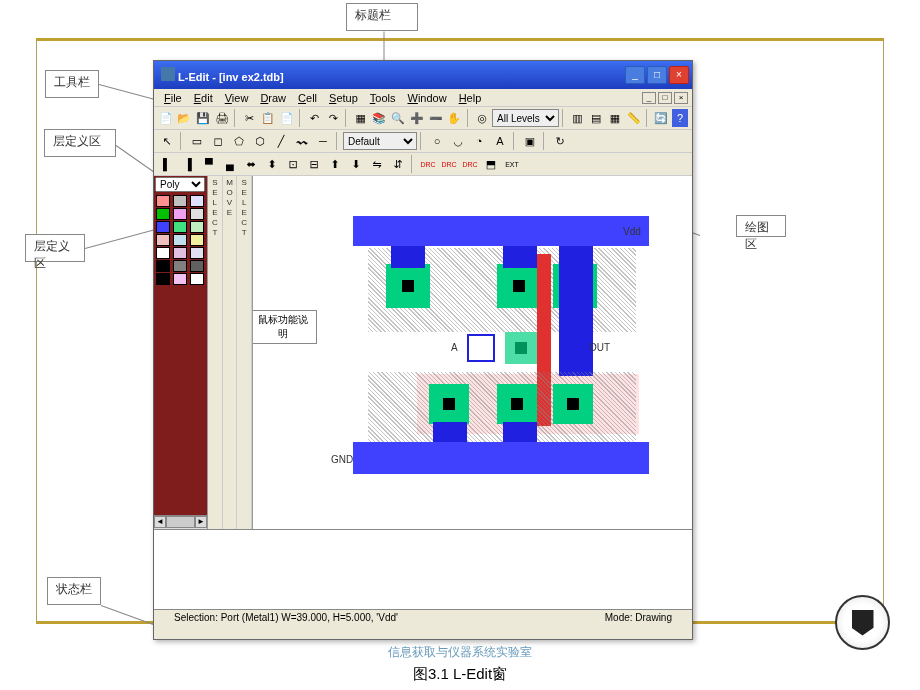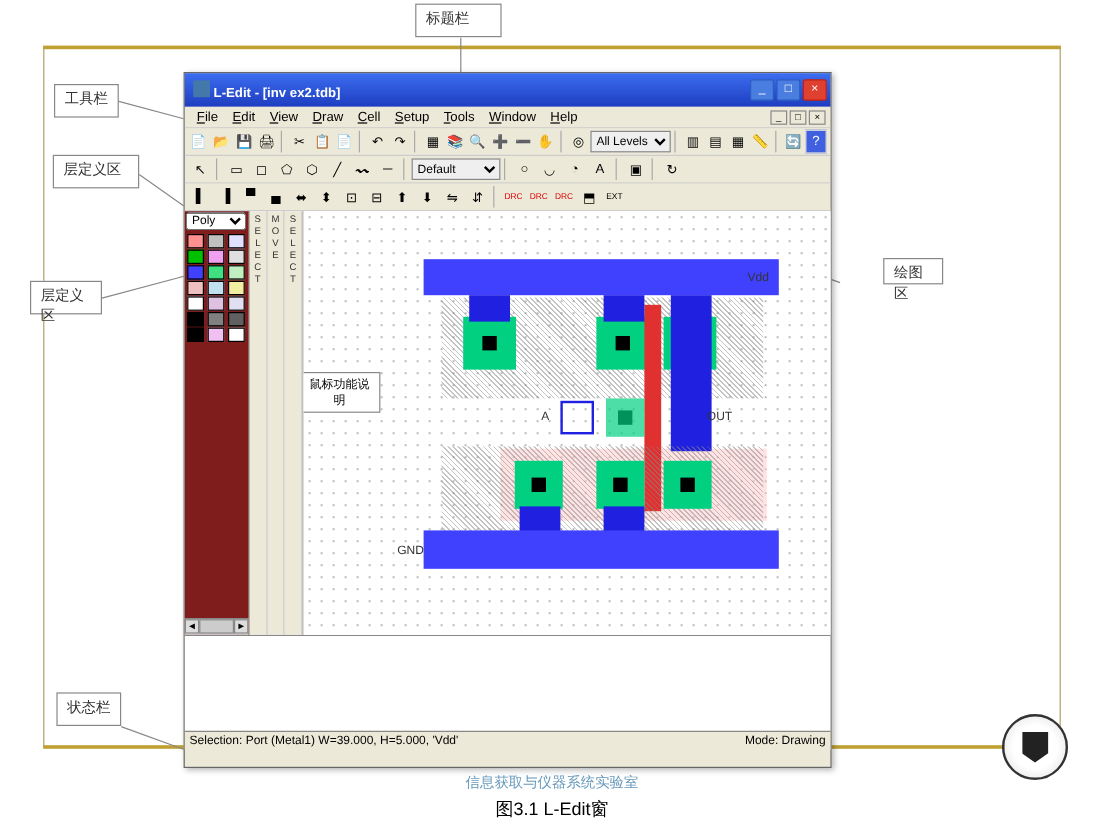--- a/index.html
+++ b/index.html
@@ -72,21 +72,21 @@
     .cr-pink { background: rgba(255,200,200,0.5); }
     .cr-label { position: absolute; font-size: 10px; color: #333; }
     
     
     .mouse-tip { position: absolute; left: 96px; top: 130px; width: 68px; background: #fff; border: 1px solid #888; padding: 2px 4px; font-size: 10px; }
     
     
     .output-pane { height: 80px; background: #fff; border-top: 1px solid #888; }
     
     
-    .status-bar { height: 16px; background: #ece9d8; border-top: 1px solid #888; display: flex; align-items: center; font-size: 10px; padding: 0 4px; }
+    .status-bar { height: 16px; background: #ece9d8; border-top: 1px solid #888; display: flex; align-items: center; font-size: 10px; padding: 0 20px; }
     .status-left { flex: 1; }
     .status-right { }
     
     
     .univ-logo { position: absolute; right: 30px; bottom: 40px; width: 55px; height: 55px; border-radius: 50%; border: 2px solid #333; background: radial-gradient(circle, #fff 50%, #ddd 100%); display: flex; align-items: center; justify-content: center; font-size: 7px; text-align: center; color: #333; }
     .univ-shield { width: 22px; height: 26px; background: #222; clip-path: polygon(0 0, 100% 0, 100% 70%, 50% 100%, 0 70%); }
     
     
     .footer-lab { position: absolute; left: 50%; transform: translateX(-50%); top: 644px; color: #69b; font-size: 12px; }
     .footer-caption { position: absolute; left: 50%; transform: translateX(-50%); top: 665px; color: #000; font-size: 15px; }

